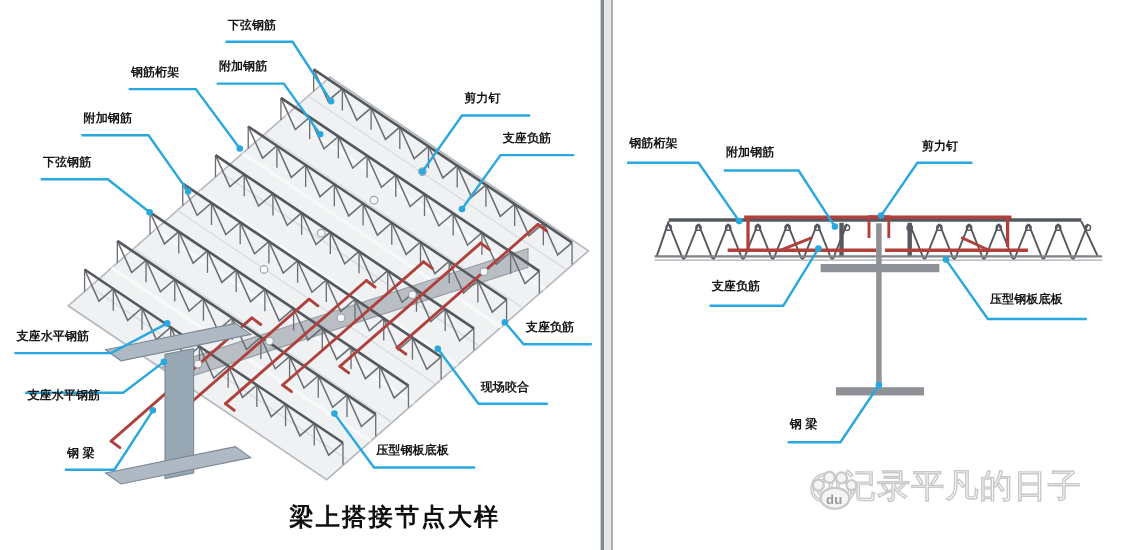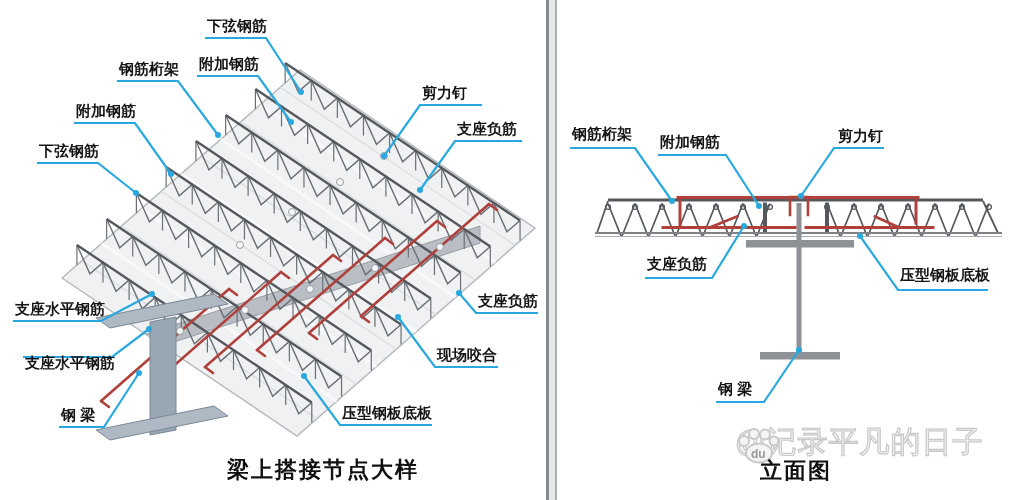--- a/index.html
+++ b/index.html
@@ -3,22 +3,22 @@
 <meta charset="utf-8">
 <style>
   html,body{margin:0;padding:0;background:#ffffff;}
   .stage{position:relative;width:1020px;height:500px;background:#ffffff;overflow:hidden;
          font-family:"Liberation Sans","DejaVu Sans",sans-serif;}
   .stage svg{position:absolute;top:0;}
   #left-art{left:0;}
   #right-art{left:550px;}
   .divider{position:absolute;left:546px;top:0;width:13px;height:500px;
            background:linear-gradient(to right,#84898e 0 3px,#e5e8ea 3px 9px,#aab0b4 9px 11px,#ffffff 11px);}
-  .lbl{position:absolute;font-size:15px;font-weight:600;color:#151515;white-space:nowrap;line-height:1.15;}
-  .cap{position:absolute;font-size:22px;font-weight:700;color:#101010;letter-spacing:2px;white-space:nowrap;}
+  .lbl{position:absolute;font-size:11px;font-weight:600;color:#151515;white-space:nowrap;line-height:1.15;}
+  .cap{position:absolute;font-size:22px;font-weight:700;color:#101010;letter-spacing:2px;white-space:nowrap;margin-left:36px;}
   .wm{position:absolute;left:735px;top:422px;display:flex;gap:2px;}
   .wm-text{font-size:30px;font-weight:400;letter-spacing:1px;color:#ffffff;
            -webkit-text-stroke:1.3px #c9c9c9;white-space:nowrap;}
 </style>
 </head>
 <body>
 
 <div class="stage">
 
   <svg id="left-art" width="550" height="500" viewBox="0 0 550 500">
@@ -304,15 +304,14 @@
       <circle cx="9" cy="19" r="5" fill="#f4f4f4" stroke="#c9c9c9" stroke-width="2"></circle>
       <circle cx="19" cy="12" r="5" fill="#f4f4f4" stroke="#c9c9c9" stroke-width="2"></circle>
       <circle cx="30" cy="12.5" r="5" fill="#f4f4f4" stroke="#c9c9c9" stroke-width="2"></circle>
       <circle cx="39" cy="19" r="4.5" fill="#f4f4f4" stroke="#c9c9c9" stroke-width="2"></circle>
       <text x="16" y="36" font-size="12" font-weight="700" fill="#9a9a9a">du</text>
     </svg>
     <span class="wm-text">@记录平凡的日子</span>
   </div>
 
   <div class="cap" style="left:227px;top:455px">梁上搭接节点大样</div>
-  <div class="cap" style="left:760px;top:456px">立面图</div>
 
 </div>
 
 </body></html>

